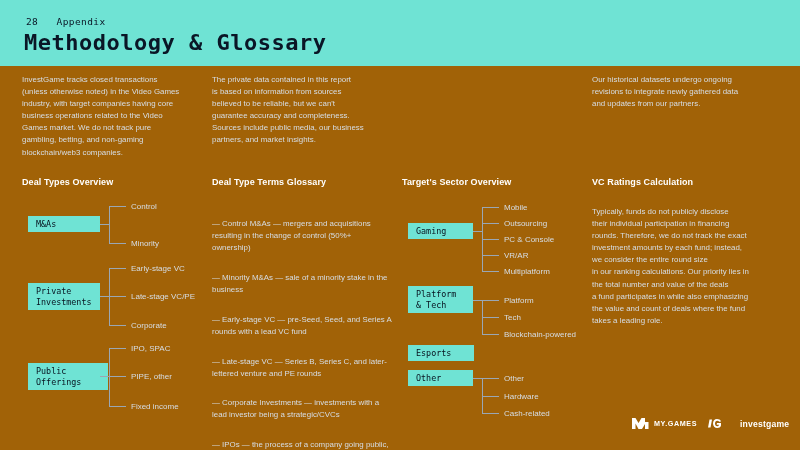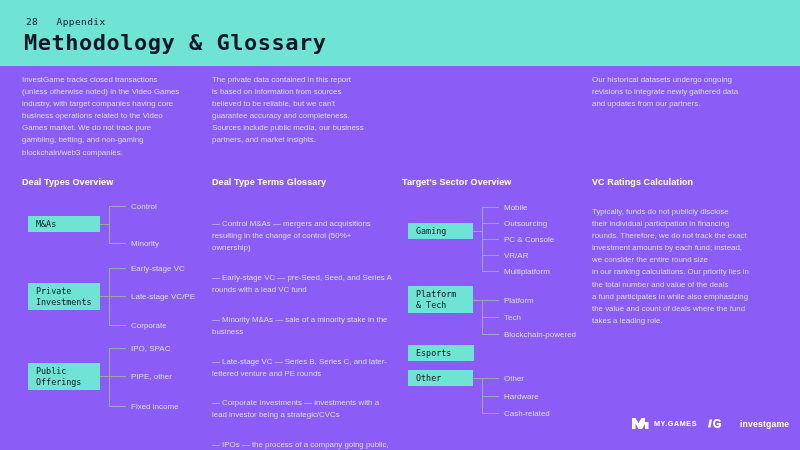--- a/index.html
+++ b/index.html
@@ -4,21 +4,21 @@
 <style>
   html,body{margin:0;padding:0;}
   body{
     width:800px;height:450px;overflow:hidden;
     background:#0a1626;
     font-family:"Liberation Sans", sans-serif;
     -webkit-font-smoothing:antialiased;
   }
   #slide{
     position:relative;width:800px;height:450px;
-    background:#8b5cf6;
+    background:#a16207;
     box-sizing:border-box;
   }
   
   .header-band{
     position:absolute;left:0;top:0;width:800px;height:66px;
     background:#6fe3d4;
   }
   .kicker{
     position:absolute;left:26px;top:16px;
     font-family:"DejaVu Sans Mono","Liberation Mono",monospace;
@@ -138,36 +138,36 @@
 Investments</div>
     <div class="ln ln-h" style="left:100px;top:296px;width:9px;"></div>
     <div class="ln ln-v" style="left:109px;top:268px;height:57px;"></div>
     <div class="ln ln-h" style="left:109px;top:268px;width:17px;"></div>
     <div class="ln ln-h" style="left:109px;top:296px;width:17px;"></div>
     <div class="ln ln-h" style="left:109px;top:325px;width:17px;"></div>
     <div class="leaf" style="left:131px;top:264px;">Early-stage VC</div>
     <div class="leaf" style="left:131px;top:292px;">Late-stage VC/PE</div>
     <div class="leaf" style="left:131px;top:321px;">Corporate</div>
 
-    <div class="node" style="left:28px;top:363px;width:72px;height:27px;">Public
+    <div class="node" style="left:28px;top:363px;width:80px;height:27px;">Public
 Offerings</div>
     <div class="ln ln-h" style="left:100px;top:376px;width:9px;"></div>
     <div class="ln ln-v" style="left:109px;top:348px;height:58px;"></div>
     <div class="ln ln-h" style="left:109px;top:348px;width:17px;"></div>
     <div class="ln ln-h" style="left:109px;top:376px;width:17px;"></div>
     <div class="ln ln-h" style="left:109px;top:406px;width:17px;"></div>
     <div class="leaf" style="left:131px;top:344px;">IPO, SPAC</div>
     <div class="leaf" style="left:131px;top:372px;">PIPE, other</div>
     <div class="leaf" style="left:131px;top:402px;">Fixed income</div>
   </div>
 
   <div class="bodytext glossary">
     <p>— Control M&amp;As — mergers and acquisitions resulting in the change of control (50%+ ownership)</p>
+    <p>— Minority M&amp;As — sale of a minority stake in the business</p>
     <p>— Early-stage VC — pre-Seed, Seed, and Series A rounds with a lead VC fund</p>
-    <p>— Minority M&amp;As — sale of a minority stake in the business</p>
     <p>— Late-stage VC — Series B, Series C, and later-lettered venture and PE rounds</p>
     <p>— Corporate Investments — investments with a lead investor being a strategic/CVCs</p>
     <p>— IPOs — the process of a company going public, including IPOs, SPACs, and direct listings</p>
     
     
   </div>
 
   <div class="tree">
 
     <div class="node" style="left:408px;top:223px;width:65px;height:16px;">Gaming</div>

